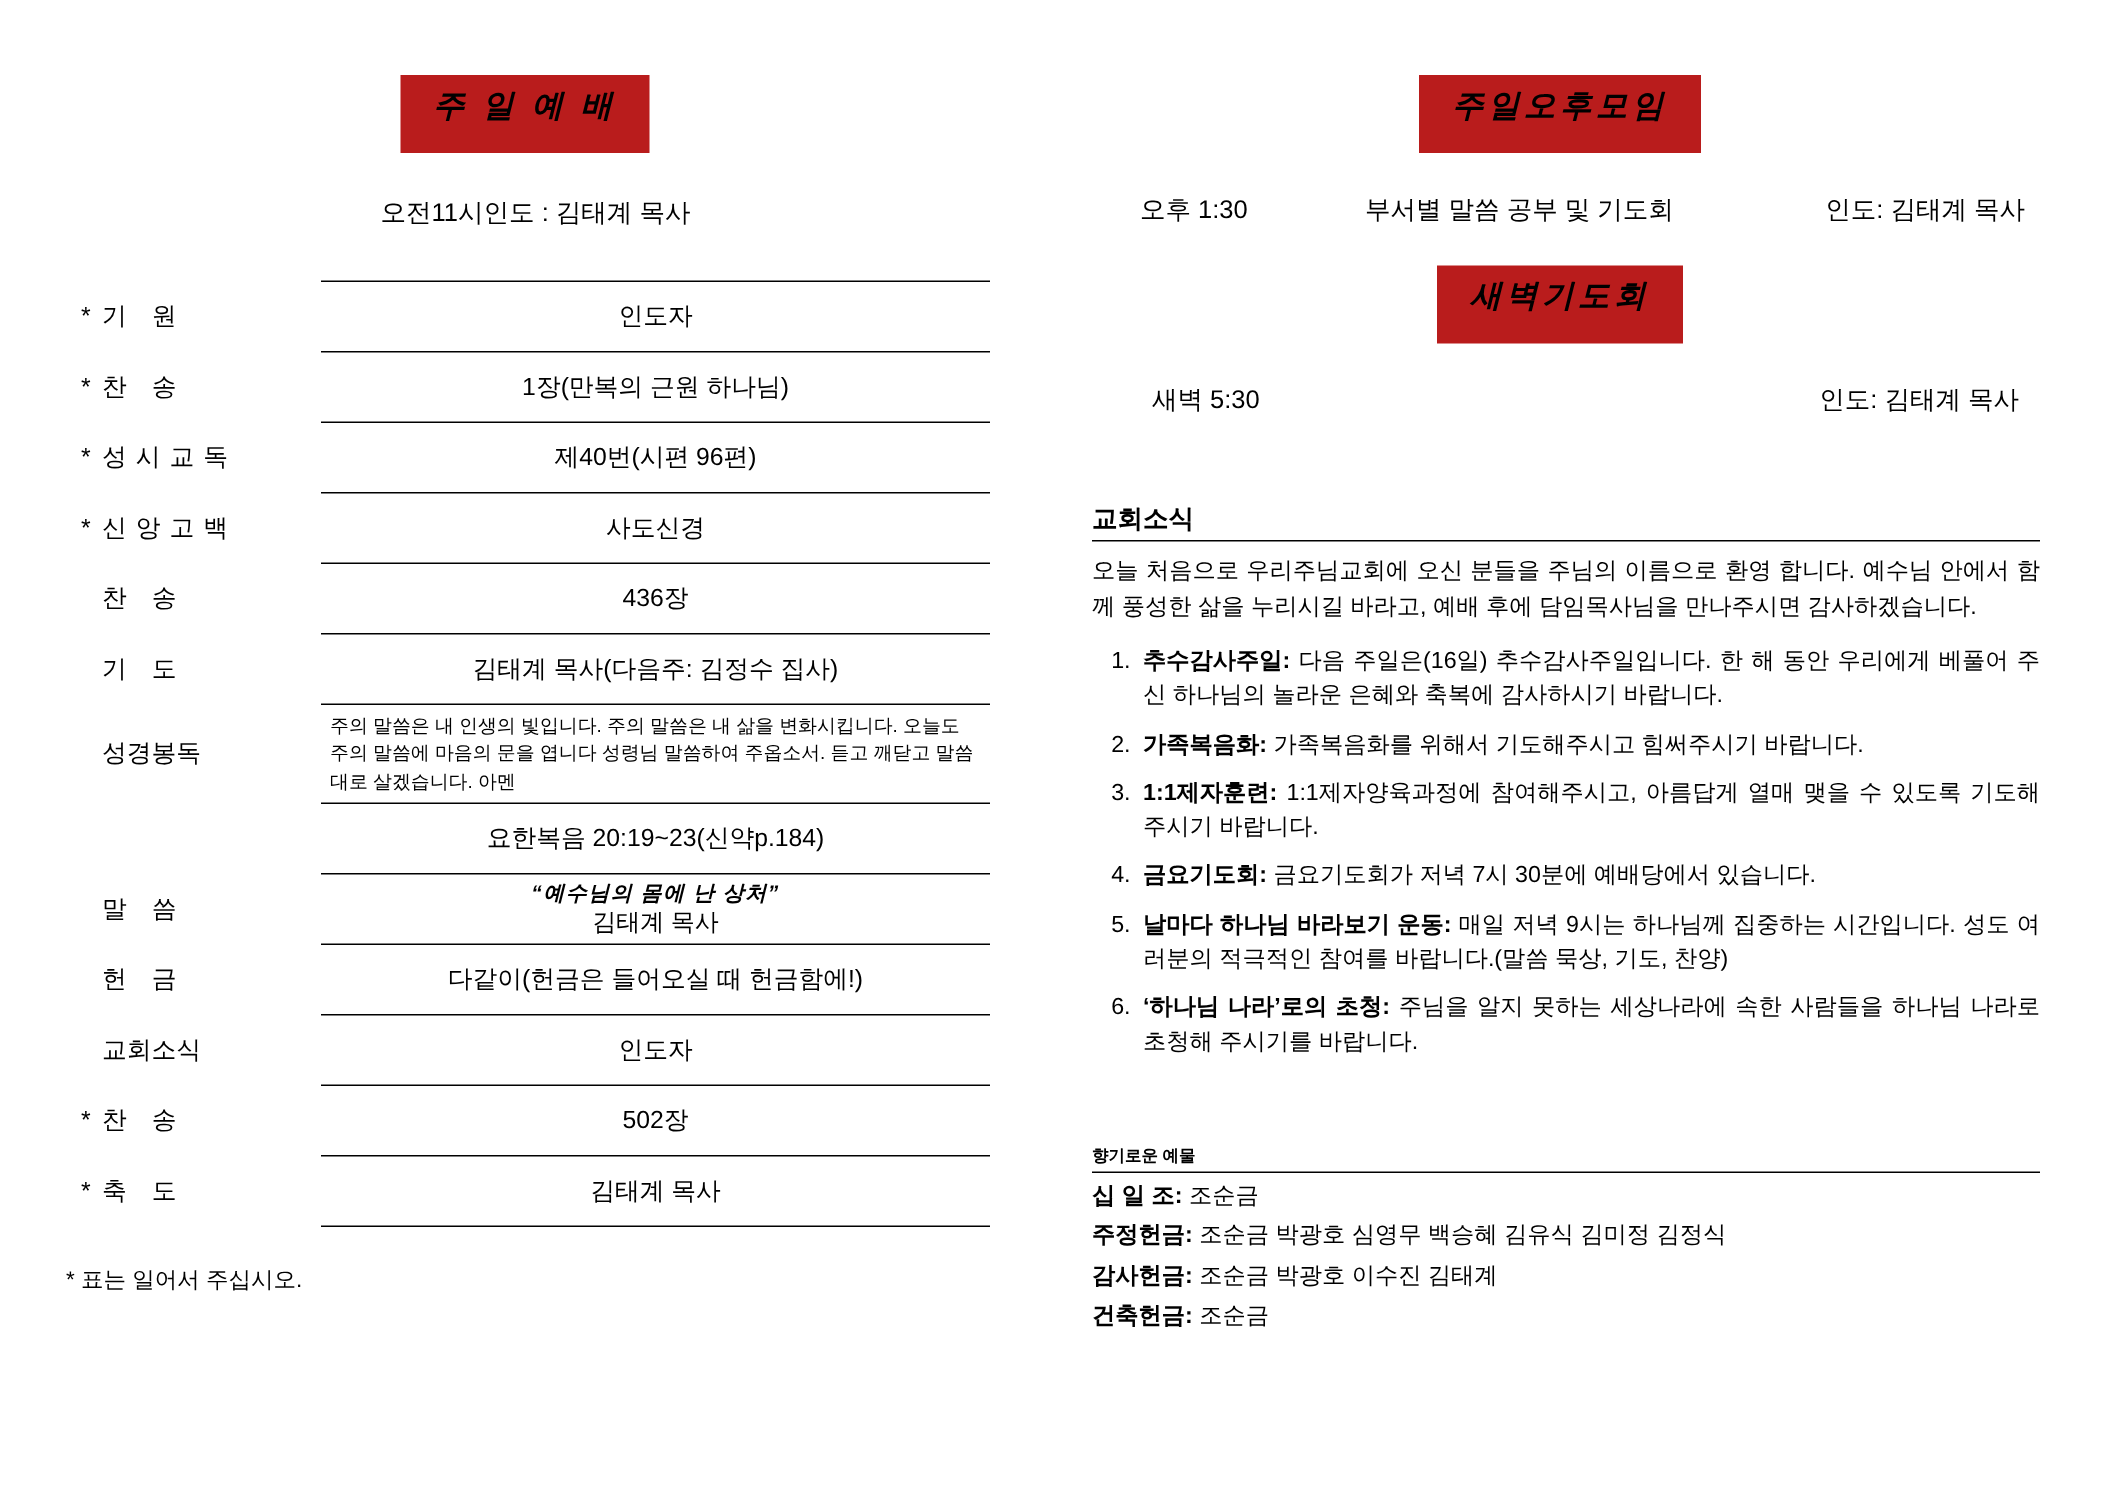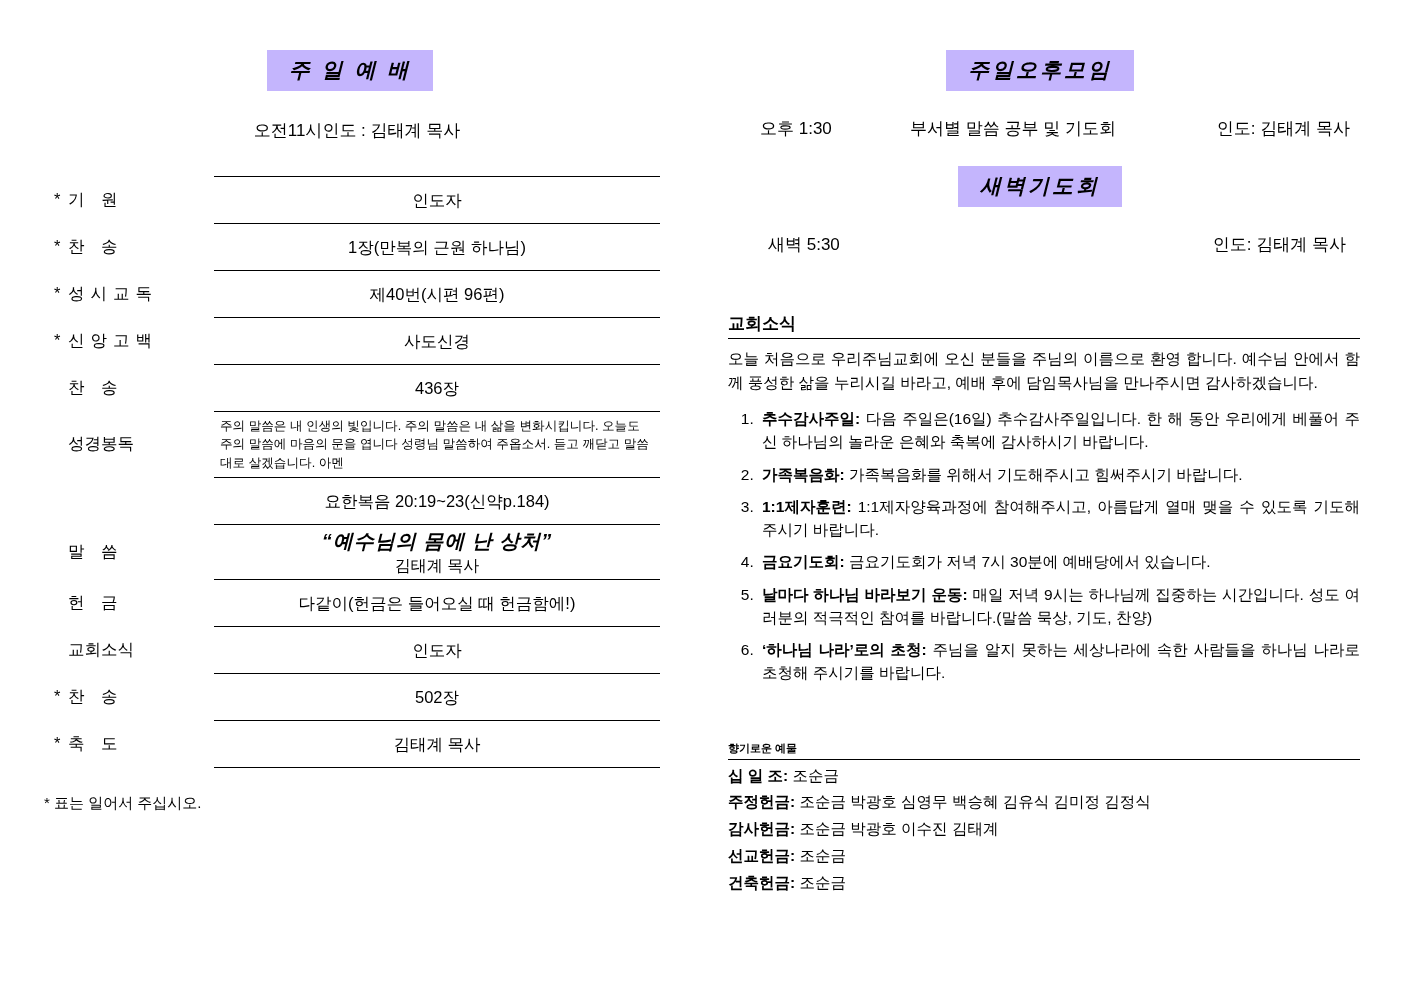--- a/index.html
+++ b/index.html
@@ -29,25 +29,25 @@
   .col-right {
     position: absolute;
     left: 720px;
     top: 50px;
     width: 640px;
   }
 
   
   .banner {
     display: inline-block;
-    background: #c4b5fd;
+    background: #b91c1c;
     font-weight: bold;
     font-size: 21px;
     letter-spacing: 3px;
-    padding: 6px 22px 7px 22px;
+    padding: 6px 22px 18px 22px;
     font-style: italic;
     text-align: center;
   }
   .banner-wrap {
     text-align: center;
   }
 
   
   .time-row {
     display: flex;
@@ -91,21 +91,21 @@
   .order .val.small {
     font-size: 12.6px;
     text-align: left;
     line-height: 1.45;
     padding: 5px 8px 5px 6px;
     height: auto;
   }
   .order .val .title-line {
     font-weight: bold;
     font-style: italic;
-    font-size: 20px;
+    font-size: 14px;
     letter-spacing: 1px;
   }
   .order .val .sub-line {
     font-size: 16px;
   }
   .star {
     display: inline-block;
     width: 14px;
   }
   .sp { letter-spacing: 6px; }
@@ -214,20 +214,24 @@
           <td class="lbl"><span class="star">*</span><span class="sp">성시교독</span></td>
           <td class="val">제40번(시편 96편)</td>
         </tr>
         <tr>
           <td class="lbl"><span class="star">*</span><span class="sp">신앙고백</span></td>
           <td class="val">사도신경</td>
         </tr>
         <tr>
           <td class="lbl"><span class="star"></span><span class="sp">찬     송</span></td>
           <td class="val">436장</td>
+        </tr>
+        <tr>
+          <td class="lbl"><span class="star"></span><span class="sp">기     도</span></td>
+          <td class="val">김태계 목사(다음주: 김정수 집사)</td>
         </tr>
         <tr>
           <td class="lbl"><span class="star"></span><span>성경봉독</span></td>
           <td class="val small">주의 말씀은 내 인생의 빛입니다. 주의 말씀은 내 삶을 변화시킵니다. 오늘도 주의 말씀에 마음의 문을 엽니다 성령님 말씀하여 주옵소서. 듣고 깨닫고 말씀대로 살겠습니다. 아멘</td>
         </tr>
         <tr>
           <td class="lbl"><span class="star"></span><span></span></td>
           <td class="val">요한복음 20:19~23(신약p.184)</td>
         </tr>
         <tr>
@@ -291,18 +295,17 @@
         <li><b>날마다 하나님 바라보기 운동:</b><span> 매일 저녁 9시는 하나님께 집중하는 시간입니다. 성도 여러분의 적극적인 참여를 바랍니다.(말씀 묵상, 기도, 찬양)</span></li>
         <li><b>‘하나님 나라’로의 초청:</b><span> 주님을 알지 못하는 세상나라에 속한 사람들을 하나님 나라로 초청해 주시기를 바랍니다.</span></li>
       </ol>
     </div>
 
     <div class="offering">
       <h3>향기로운 예물</h3>
       <div class="orow"><b>십 일 조:</b><span> 조순금</span></div>
       <div class="orow"><b>주정헌금:</b><span> 조순금 박광호 심영무 백승혜 김유식 김미정 김정식</span></div>
       <div class="orow"><b>감사헌금:</b><span> 조순금 박광호 이수진 김태계</span></div>
-      <div class="orow"><b>선교헌금:</b><span> 조순금</span></div>
       <div class="orow"><b>건축헌금:</b><span> 조순금</span></div>
     </div>
 
   </div>
 </div>
 
 </body></html>

